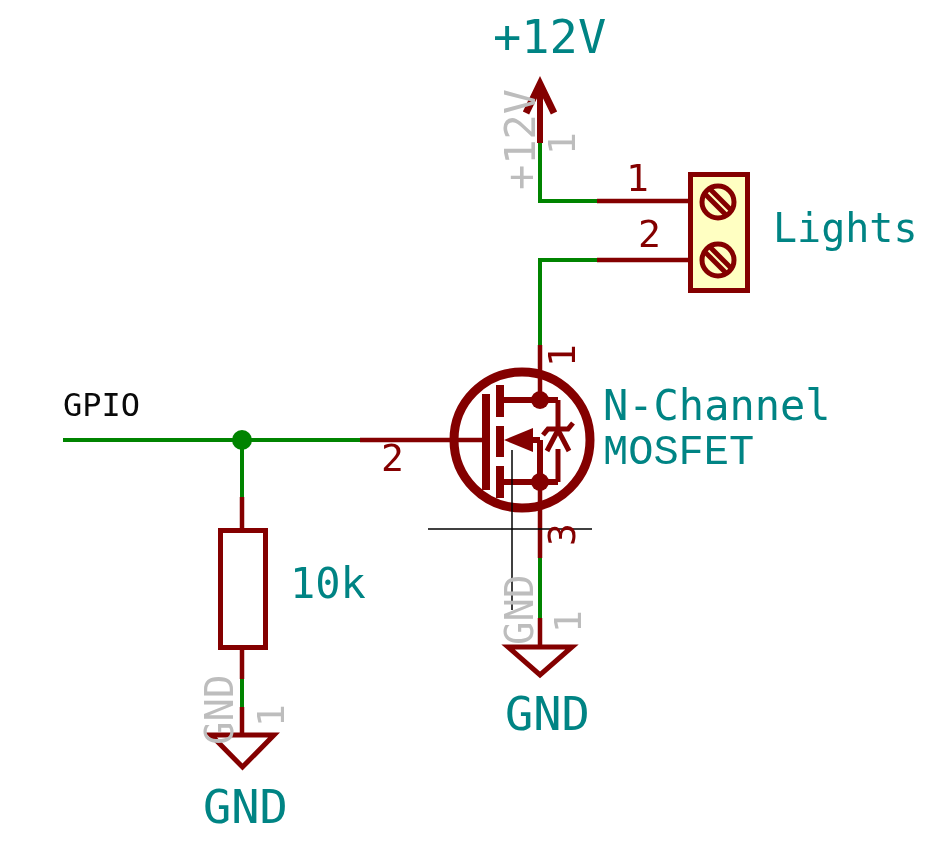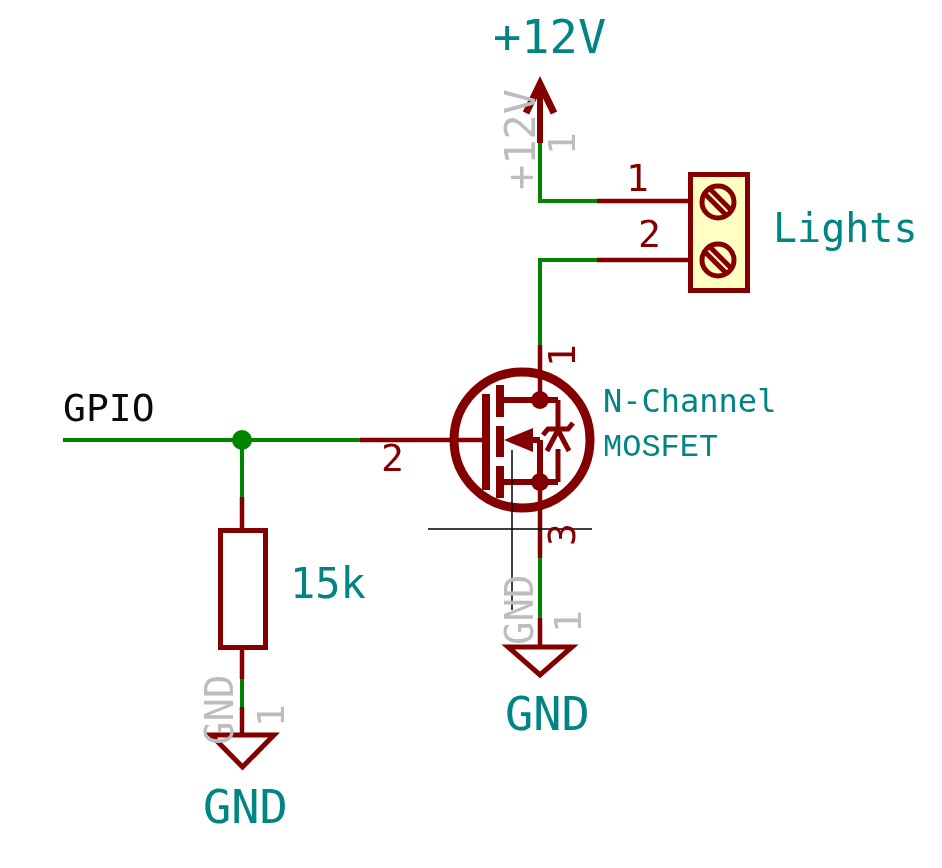--- a/index.html
+++ b/index.html
@@ -6,22 +6,22 @@
   body{width:942px;height:868px;background:#FFFFFF;position:relative;overflow:hidden;
        font-family:"DejaVu Sans Mono", monospace;}
   #canvas{position:absolute;left:0;top:0;}
   .lbl{position:absolute;line-height:1;white-space:nowrap;letter-spacing:0;}
   .teal{color:#008484;}
   .gray{color:#BDBDBD;}
   .red{color:#840000;}
   .black{color:#0A0A0A;}
   .rot{transform:rotate(-90deg);transform-origin:0 0;}
   .fs47{font-size:47px;}
-  .fs45{font-size:32px;}
-  .fs43{font-size:38px;}
+  .fs45{font-size:42px;}
+  .fs43{font-size:32px;}
   .fs42{font-size:42px;}
   .fs39{font-size:39px;}
   .fs38{font-size:38px;}
   .fs34{font-size:40px;}
 
   
   .wire{stroke:#008400;stroke-width:4;fill:none;}
   .pin{stroke:#840000;stroke-width:4.5;fill:none;}
   .sym{stroke:#840000;stroke-width:5;fill:none;}
   .sym-fill{stroke:#840000;stroke-width:5;fill:#FFFFC2;}
@@ -139,21 +139,21 @@
 <span class="lbl teal fs34" style="left:773px;top:208px;">Lights</span>
 
 <span class="lbl black fs43" style="left:63px;top:389px;">GPIO</span>
 
 <span class="lbl red fs38 rot" style="left:543px;top:367px;">1</span>
 <span class="lbl red fs38" style="left:381px;top:439px;">2</span>
 <span class="lbl red fs38 rot" style="left:543px;top:546px;">3</span>
 <span class="lbl teal fs45" style="left:603px;top:385px;">N-Channel</span>
 <span class="lbl teal fs45" style="left:603px;top:432px;font-family:Liberation Mono, monospace;">MOSFET</span>
 
-<span class="lbl teal fs42" style="left:290px;top:563px;">15k</span>
+<span class="lbl teal fs42" style="left:290px;top:563px;">10k</span>
 
 <span class="lbl gray fs39 rot" style="left:500px;top:645px;">GND</span>
 <span class="lbl gray fs38 rot" style="left:549px;top:633px;">1</span>
 <span class="lbl teal fs47" style="left:505px;top:690px;">GND</span>
 
 <span class="lbl gray fs39 rot" style="left:200px;top:745px;">GND</span>
 <span class="lbl gray fs38 rot" style="left:252px;top:727px;">1</span>
 <span class="lbl teal fs47" style="left:203px;top:783px;">GND</span>
 
 </body></html>

